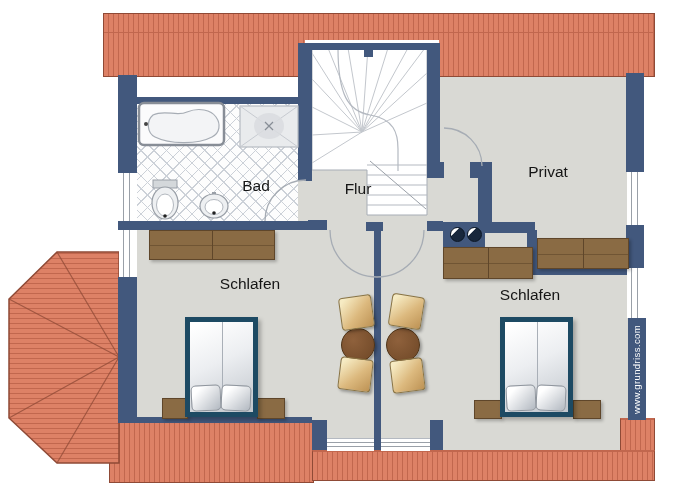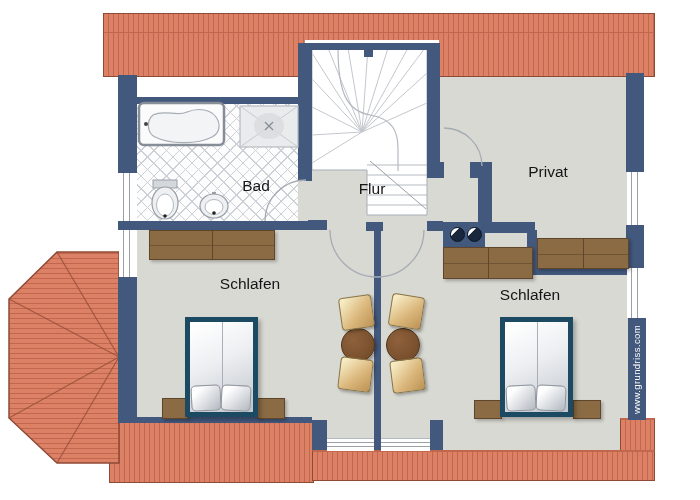--- a/index.html
+++ b/index.html
@@ -213,21 +213,21 @@
   <svg class="abs" style="left:0;top:0;pointer-events:none;" width="700" height="500" viewBox="0 0 700 500">
     <g fill="none" style="stroke:var(--arc)" stroke-width="1.3">
       <path d="M 265 221 A 41 41 0 0 1 306 180"></path>
       <path d="M 330 230 A 47 47 0 0 0 377 277"></path>
       <path d="M 424 230 A 47 47 0 0 1 377 277"></path>
       <path d="M 482 166 A 38 38 0 0 0 444 128"></path>
     </g>
   </svg>
 
   <span class="lbl" style="left:256px;top:186px;">Bad</span>
-  <span class="lbl" style="left:372px;top:189px;">Flur</span>
+  <span class="lbl" style="left:358px;top:189px;">Flur</span>
   <span class="lbl" style="left:548px;top:172px;">Privat</span>
   <span class="lbl" style="left:250px;top:284px;">Schlafen</span>
   <span class="lbl" style="left:530px;top:295px;">Schlafen</span>
 
   <div class="wm">
     <span>www.grundriss.com</span>
   </div>
 
 </div>
 

